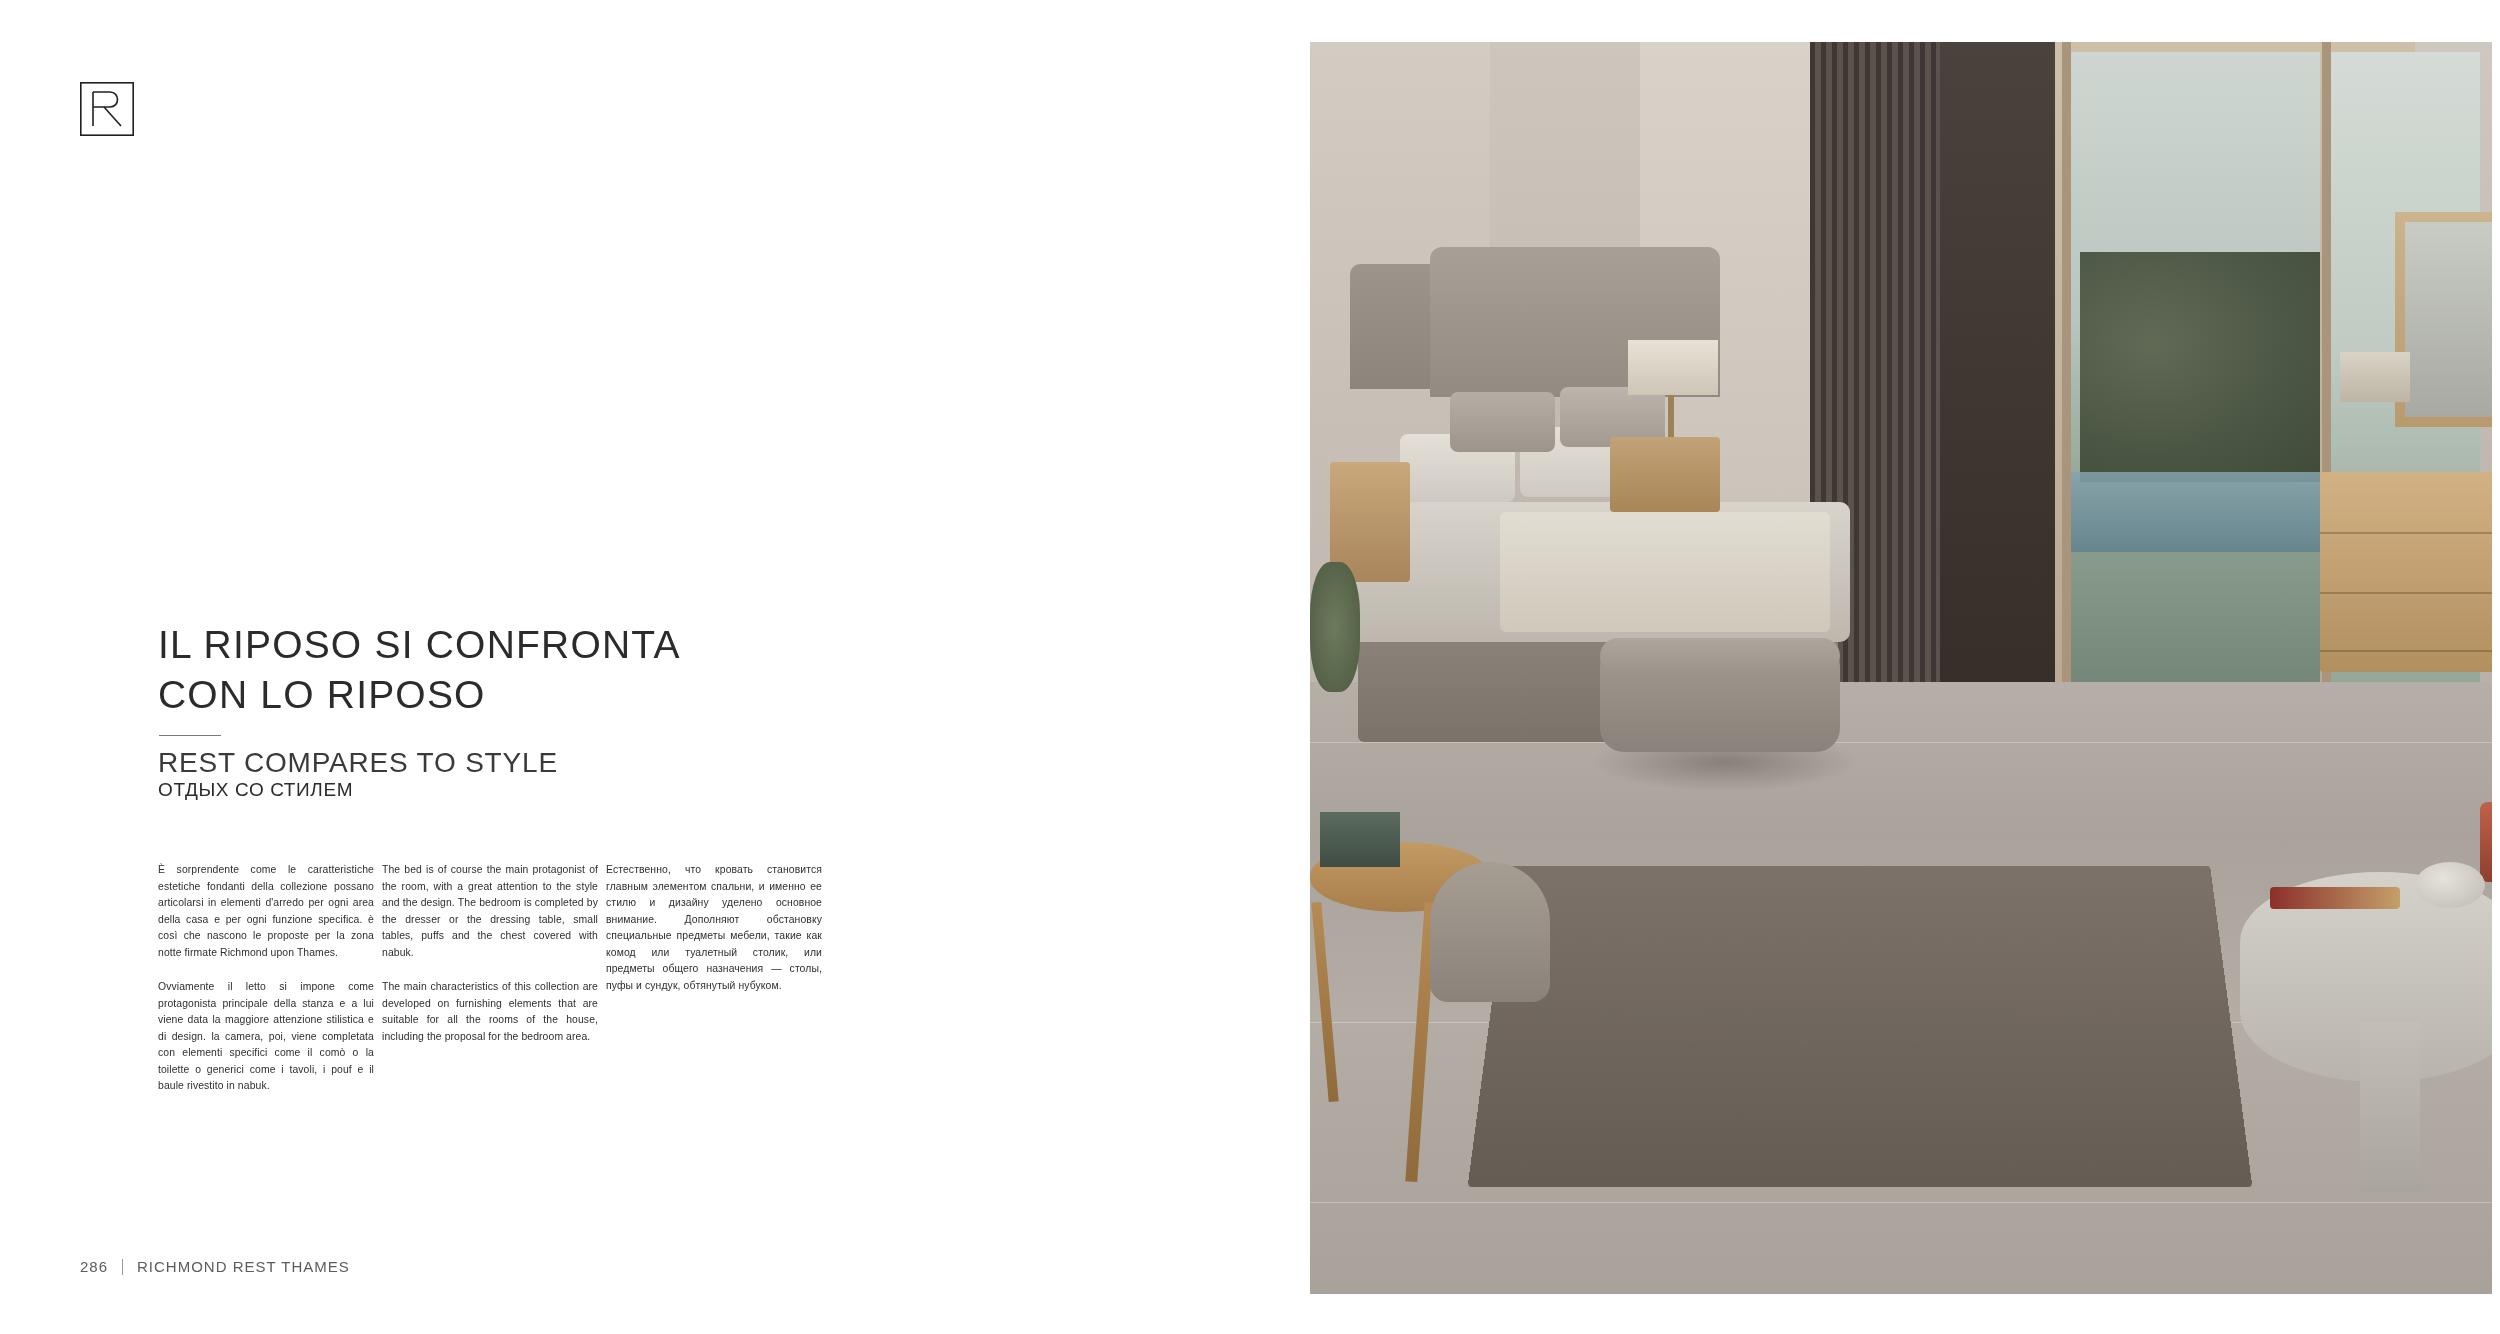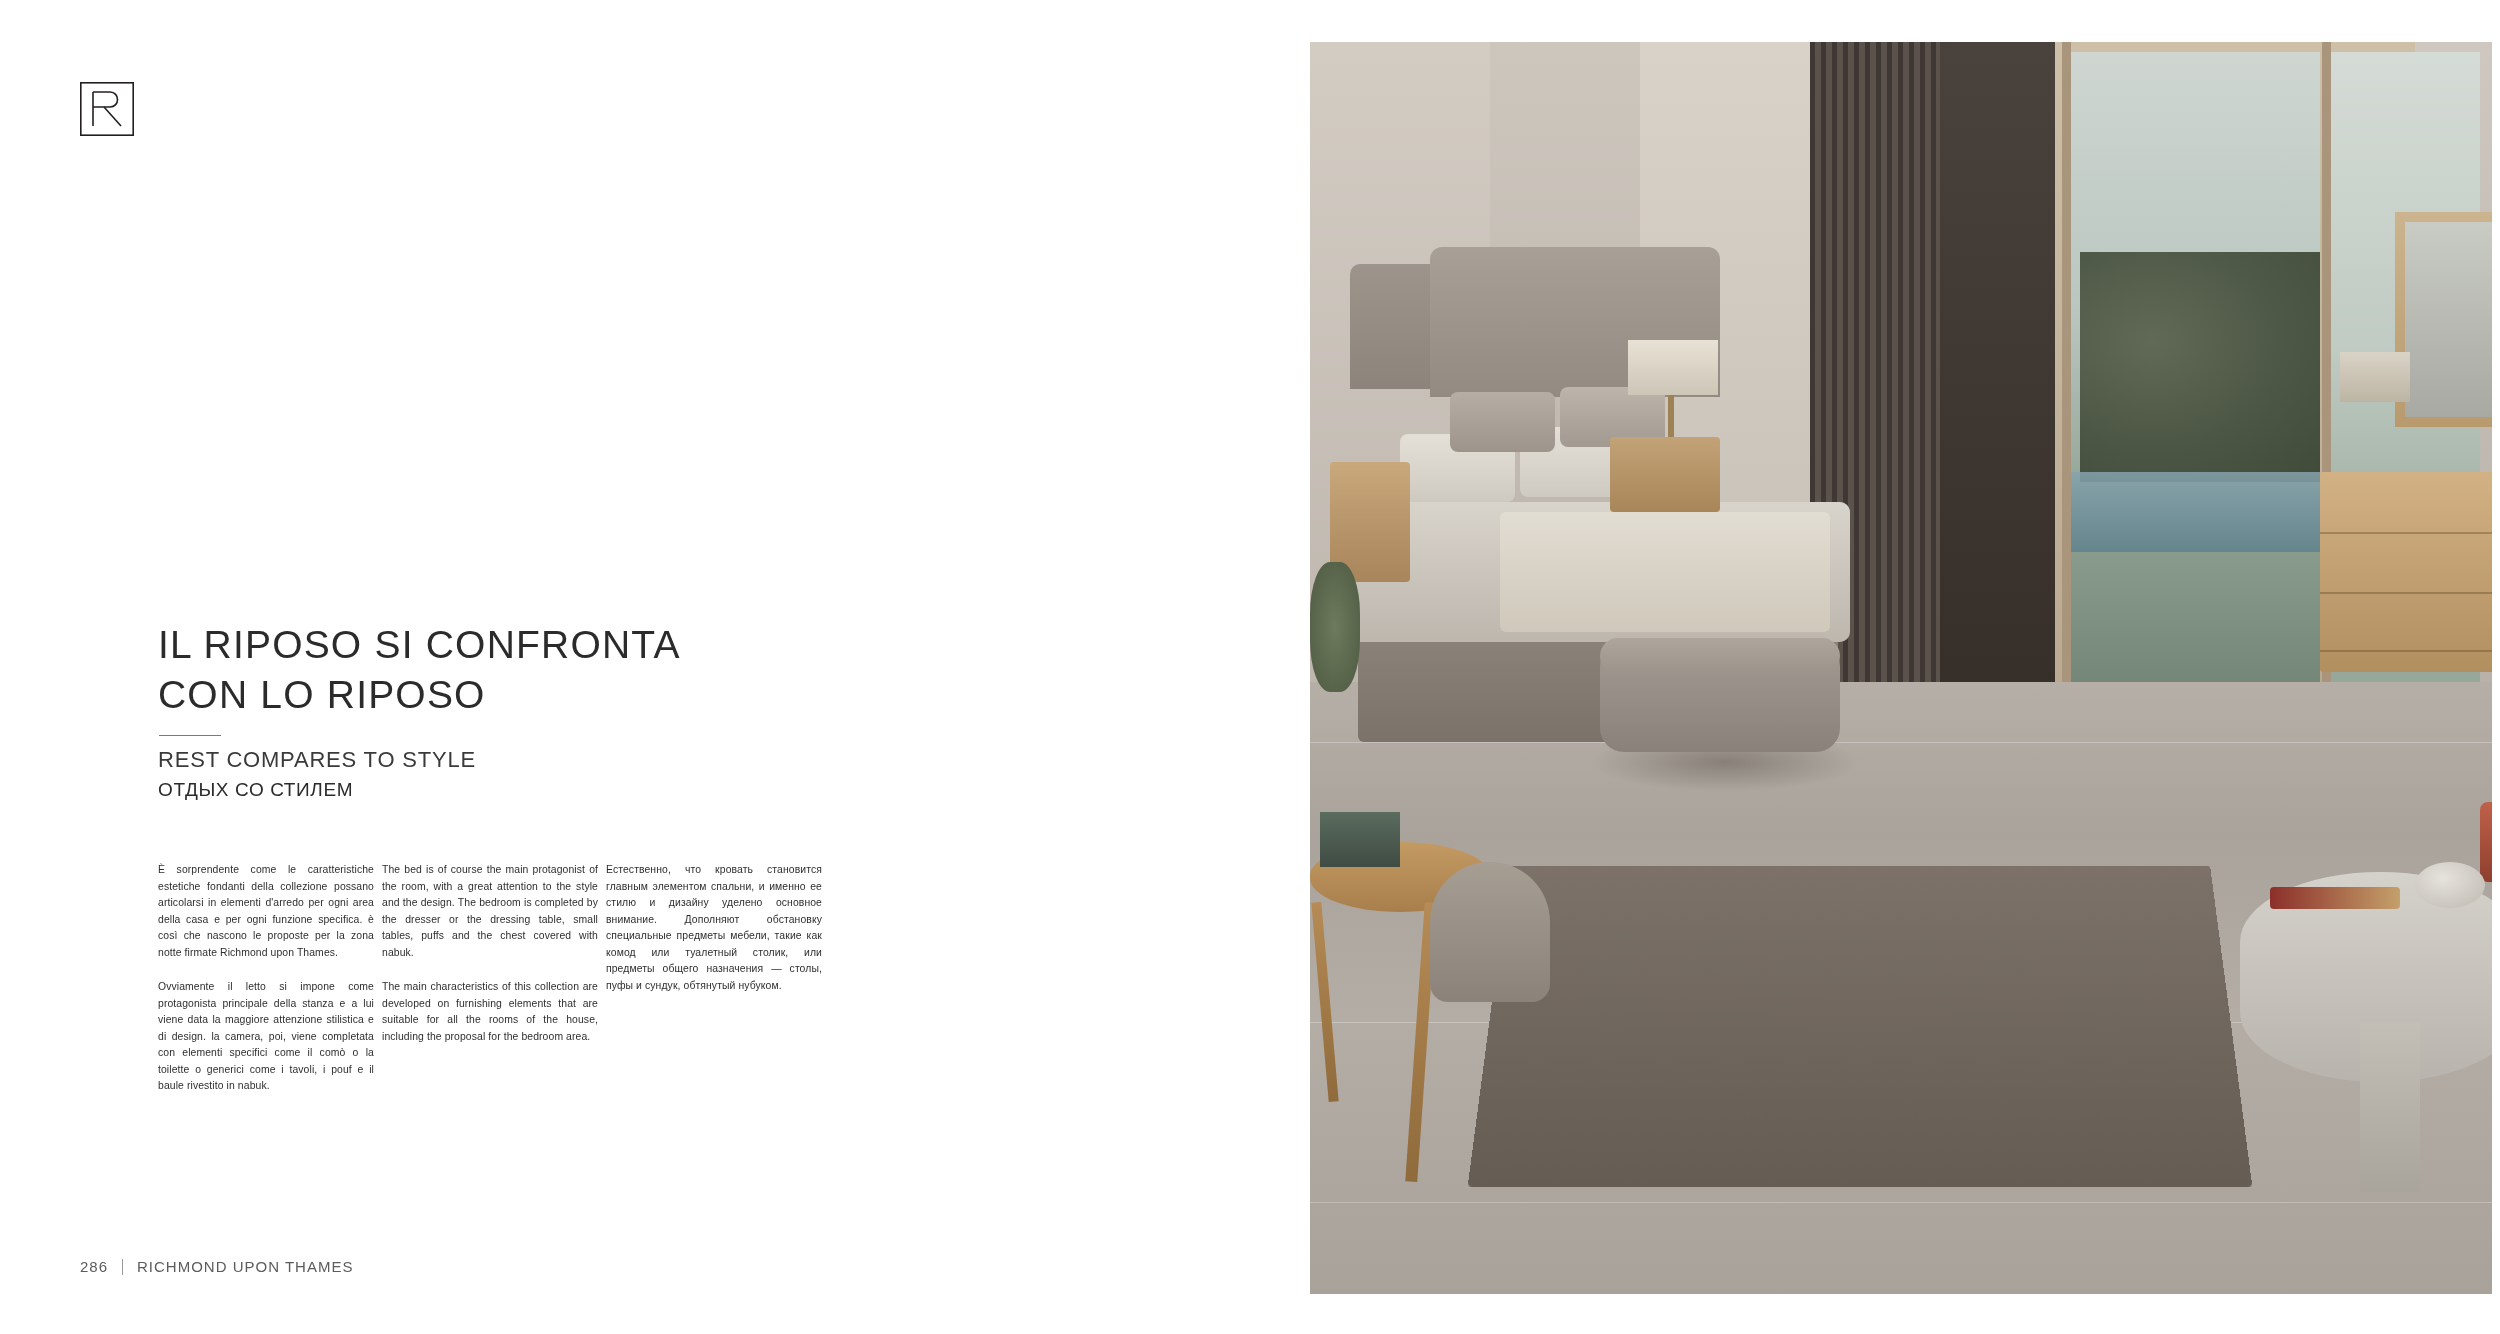--- a/index.html
+++ b/index.html
@@ -63,21 +63,21 @@
     width: 62px;
     height: 1px;
     background: #7a7a7a;
   }
 
   .subhead-en {
     position: absolute;
     left: 158px;
     top: 747px;
     font-weight: 300;
-    font-size: 22px;
+    font-size: 28px;
     letter-spacing: 0.8px;
     color: #3a3a3a;
   }
   .subhead-ru {
     position: absolute;
     left: 158px;
     top: 779px;
     font-weight: 400;
     font-size: 19px;
     letter-spacing: 0.6px;
@@ -368,21 +368,21 @@
         <p>The main characteristics of this collection are developed on furnishing elements that are suitable for all the rooms of the house, including the proposal for the bedroom area.</p>
       </div>
       <div class="col">
         <p>Естественно, что кровать становится главным элементом спальни, и именно ее стилю и дизайну уделено основное внимание. Дополняют обстановку специальные предметы мебели, такие как комод или туалетный столик, или предметы общего назначения — столы, пуфы и сундук, обтянутый нубуком.</p>
       </div>
     </div>
 
     <div class="footer">
       <span>286</span>
       <span class="sep"></span>
-      <span>RICHMOND UPON THAMES</span>
+      <span>RICHMOND REST THAMES</span>
     </div>
   </div>
 
   <div class="right-page">
     <div class="photo">
 
       <div class="wall-base"></div>
       <div class="wall-left-panel"></div>
       <div class="wall-left-panel2"></div>
       <div class="wall-mid-light"></div>

